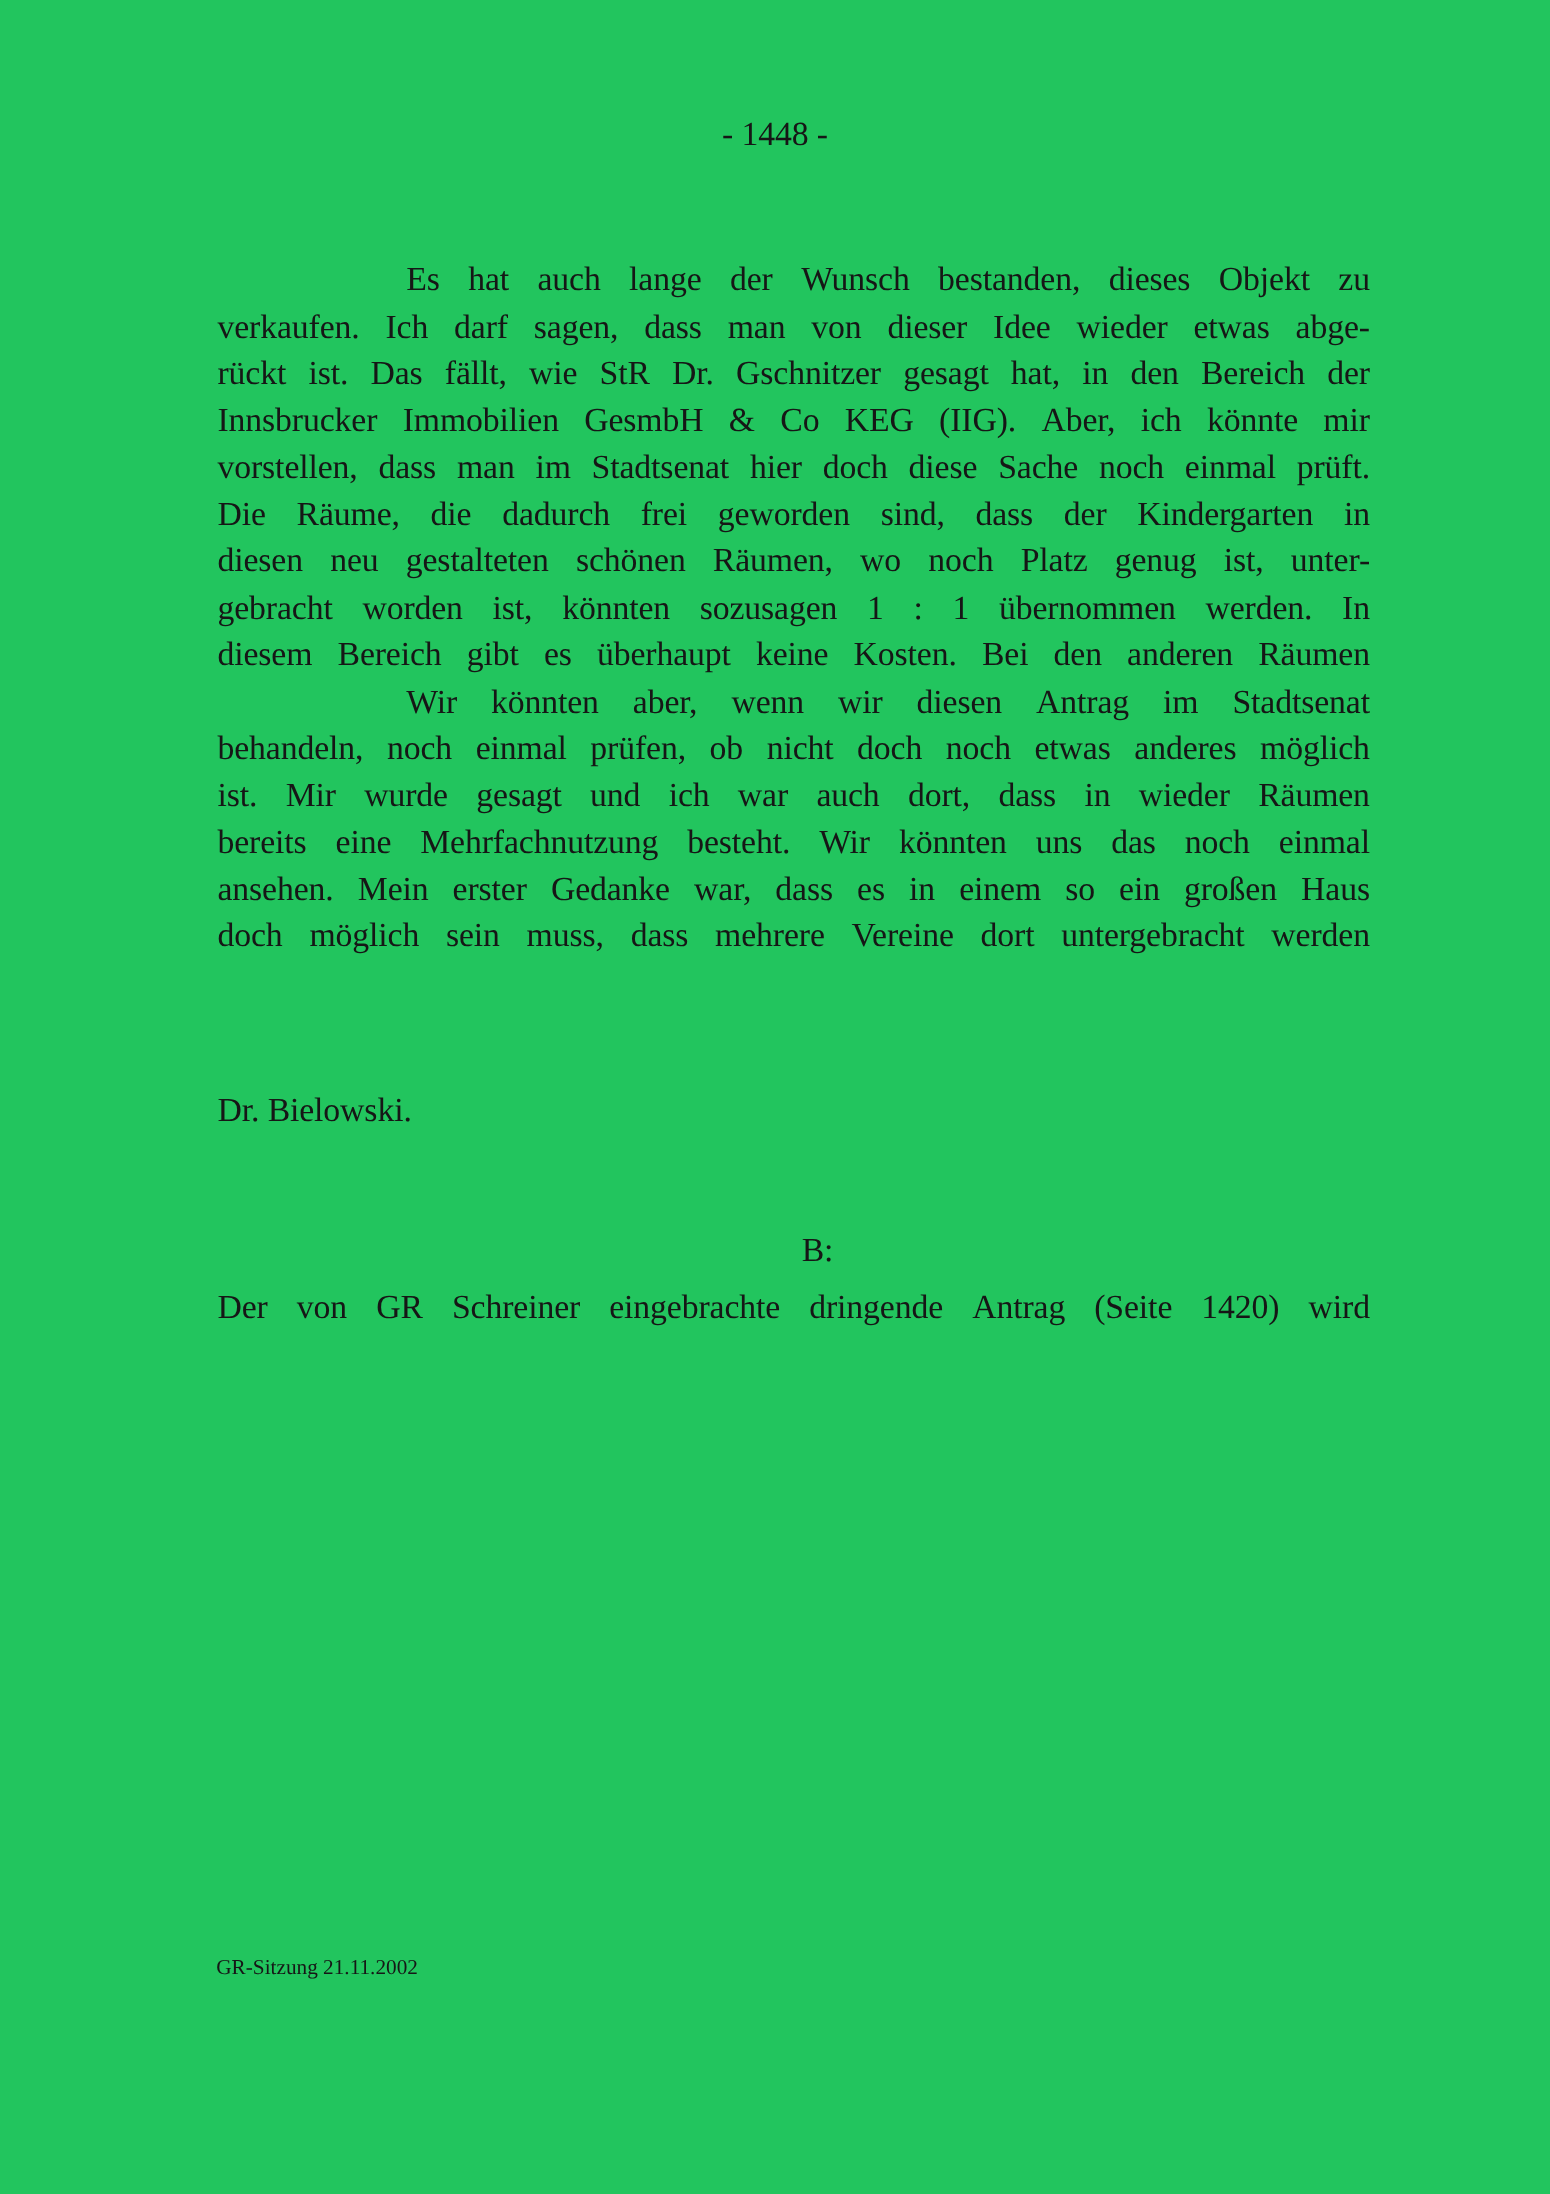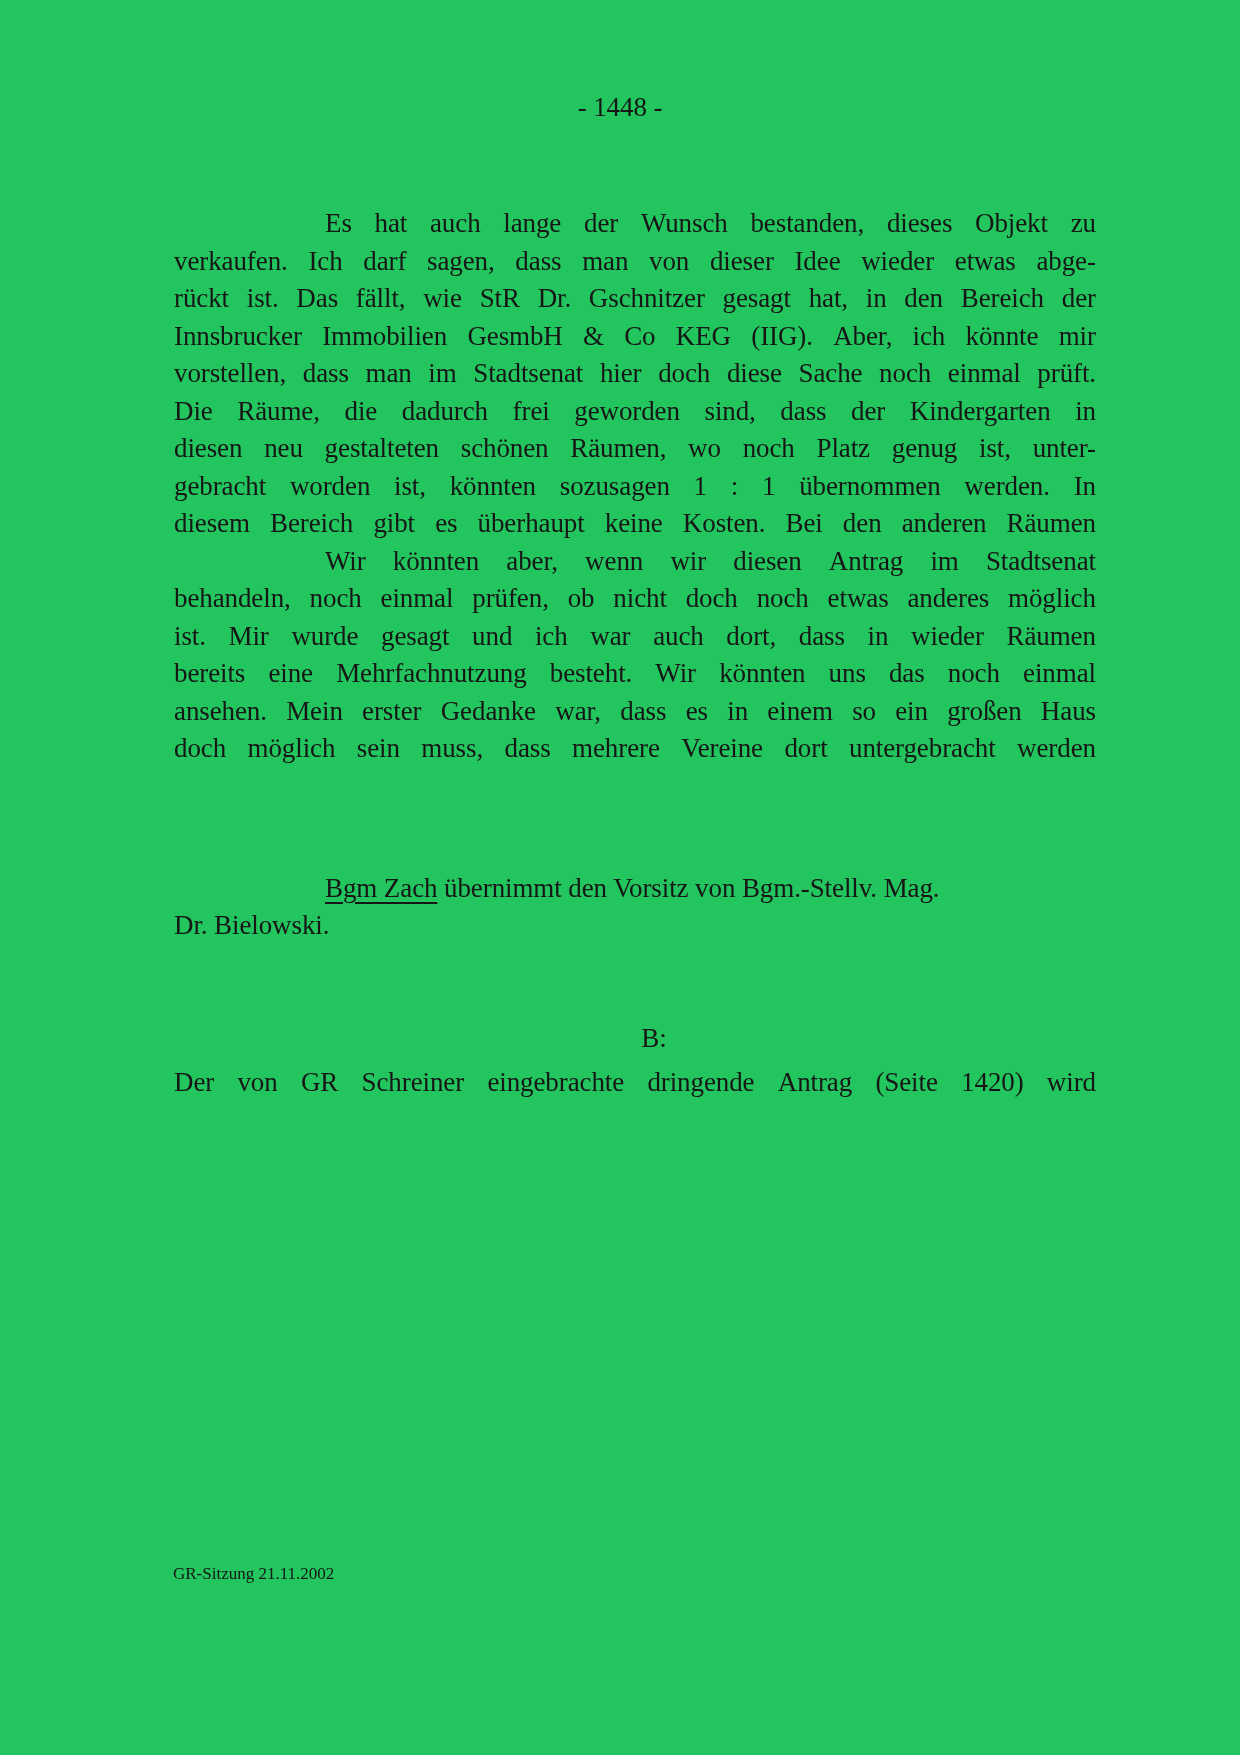--- a/index.html
+++ b/index.html
@@ -286,21 +286,20 @@
           <span>dass</span>
           <span>mehrere</span>
           <span>Vereine</span>
           <span>dort</span>
           <span>untergebracht</span>
           <span>werden</span>
         </div>
     </div>
 
     <div class="para handover">
-      <div class="line indent"><span class="underline">Bgm Zach</span><span> übernimmt den Vorsitz von Bgm.-Stellv. Mag.</span></div>
       <div class="line">Dr. Bielowski.</div>
     </div>
 
     <div class="decision-heading">B:</div>
 
     <div class="para decision">
       <div class="jline">
           <span>Der</span>
           <span>von</span>
           <span>GR</span>

